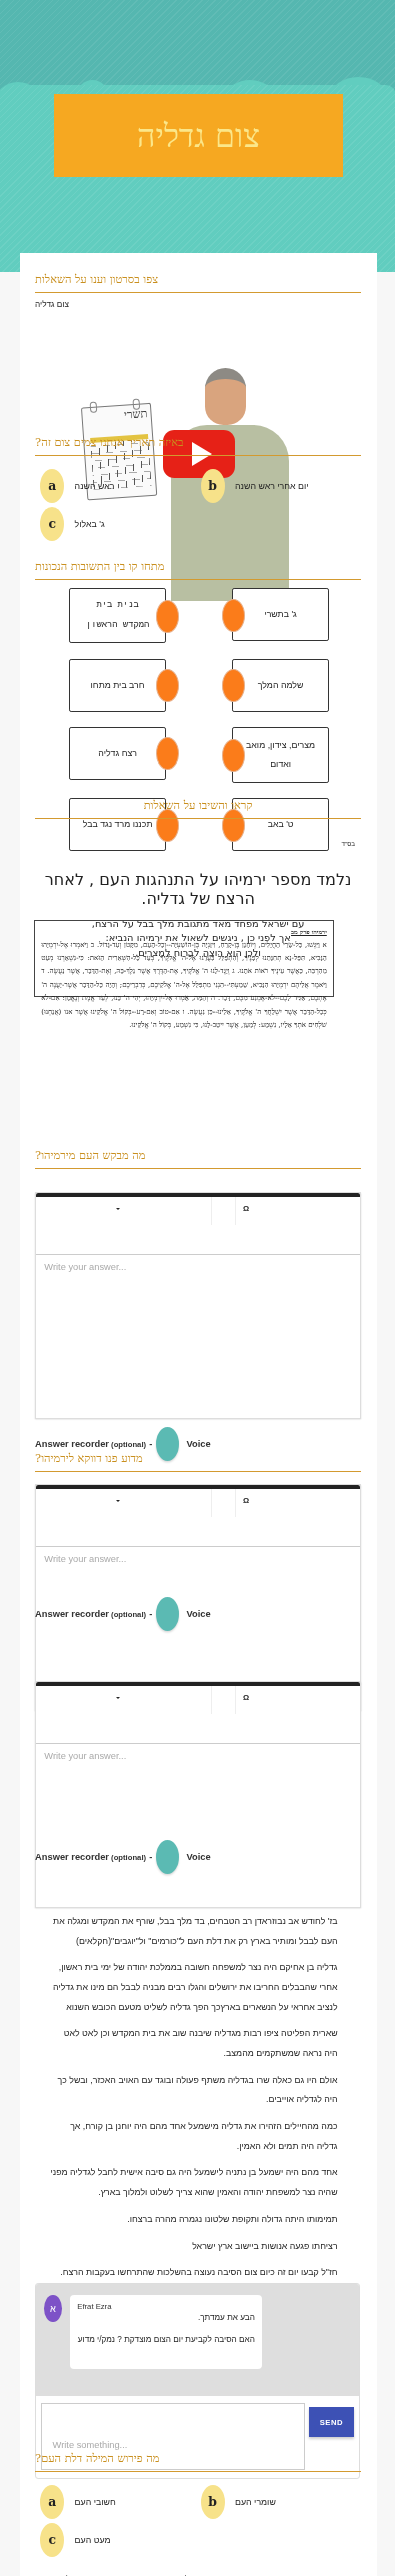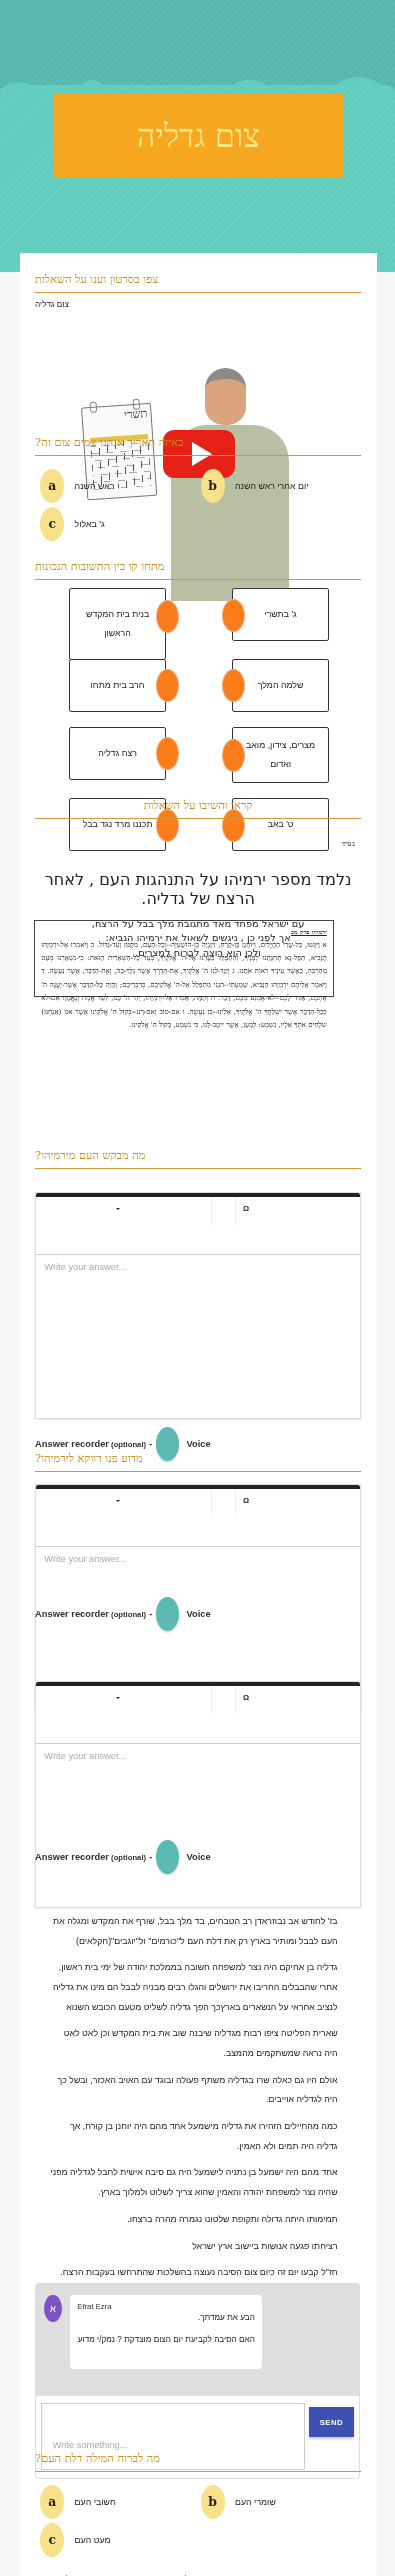--- a/index.html
+++ b/index.html
@@ -169,21 +169,21 @@
       <div class="opt">
         <div class="bubble">c</div>
         <div class="label">ג' באלול</div>
       </div>
     </div>
   </div>
 
   <div class="section" style="top:307px;">
     <div class="sec-title">מתחו קו בין התשובות הנכונות</div>
     <div class="match">
-      <div class="mbox" style="left:34px;top:0;height:72px;">בנית בית המקדש הראשון</div>
+      <div class="mbox" style="left:34px;top:0;height:55px;font-family:Liberation Mono, monospace;">בנית בית המקדש הראשון</div>
       <div class="mdot" style="left:121px;top:11.3px;"></div>
       <div class="mbox" style="left:197px;top:0;height:53px;">ג' בתשרי</div>
       <div class="mdot" style="left:187px;top:10.3px;"></div>
 
       <div class="mbox" style="left:34px;top:71px;height:53px;">חרב בית מתחו</div>
       <div class="mdot" style="left:121px;top:81px;"></div>
       <div class="mbox" style="left:197px;top:71px;height:53px;">שלמה המלך</div>
       <div class="mdot" style="left:187px;top:81px;"></div>
 
       <div class="mbox" style="left:34px;top:139px;height:53px;">רצח גדליה</div>
@@ -301,21 +301,21 @@
     </div>
     <div class="compose" style="height:83px;">
       <div class="input" style="height:67px;">
         <textarea style="padding-top: 36px;" placeholder="Write something..."></textarea>
       </div>
       <button class="send">SEND</button>
     </div>
   </div>
 
   <div class="section" style="top:2199px;">
-    <div class="sec-title">מה לברוח המילה דלת העם?</div>
+    <div class="sec-title">מה פירוש המילה דלת העם?</div>
     <div class="options">
       <div class="opt">
         <div class="bubble">a</div>
         <div class="label">חשובי העם</div>
       </div>
       <div class="opt">
         <div class="bubble">b</div>
         <div class="label">שומרי העם</div>
       </div>
       <div class="opt">

